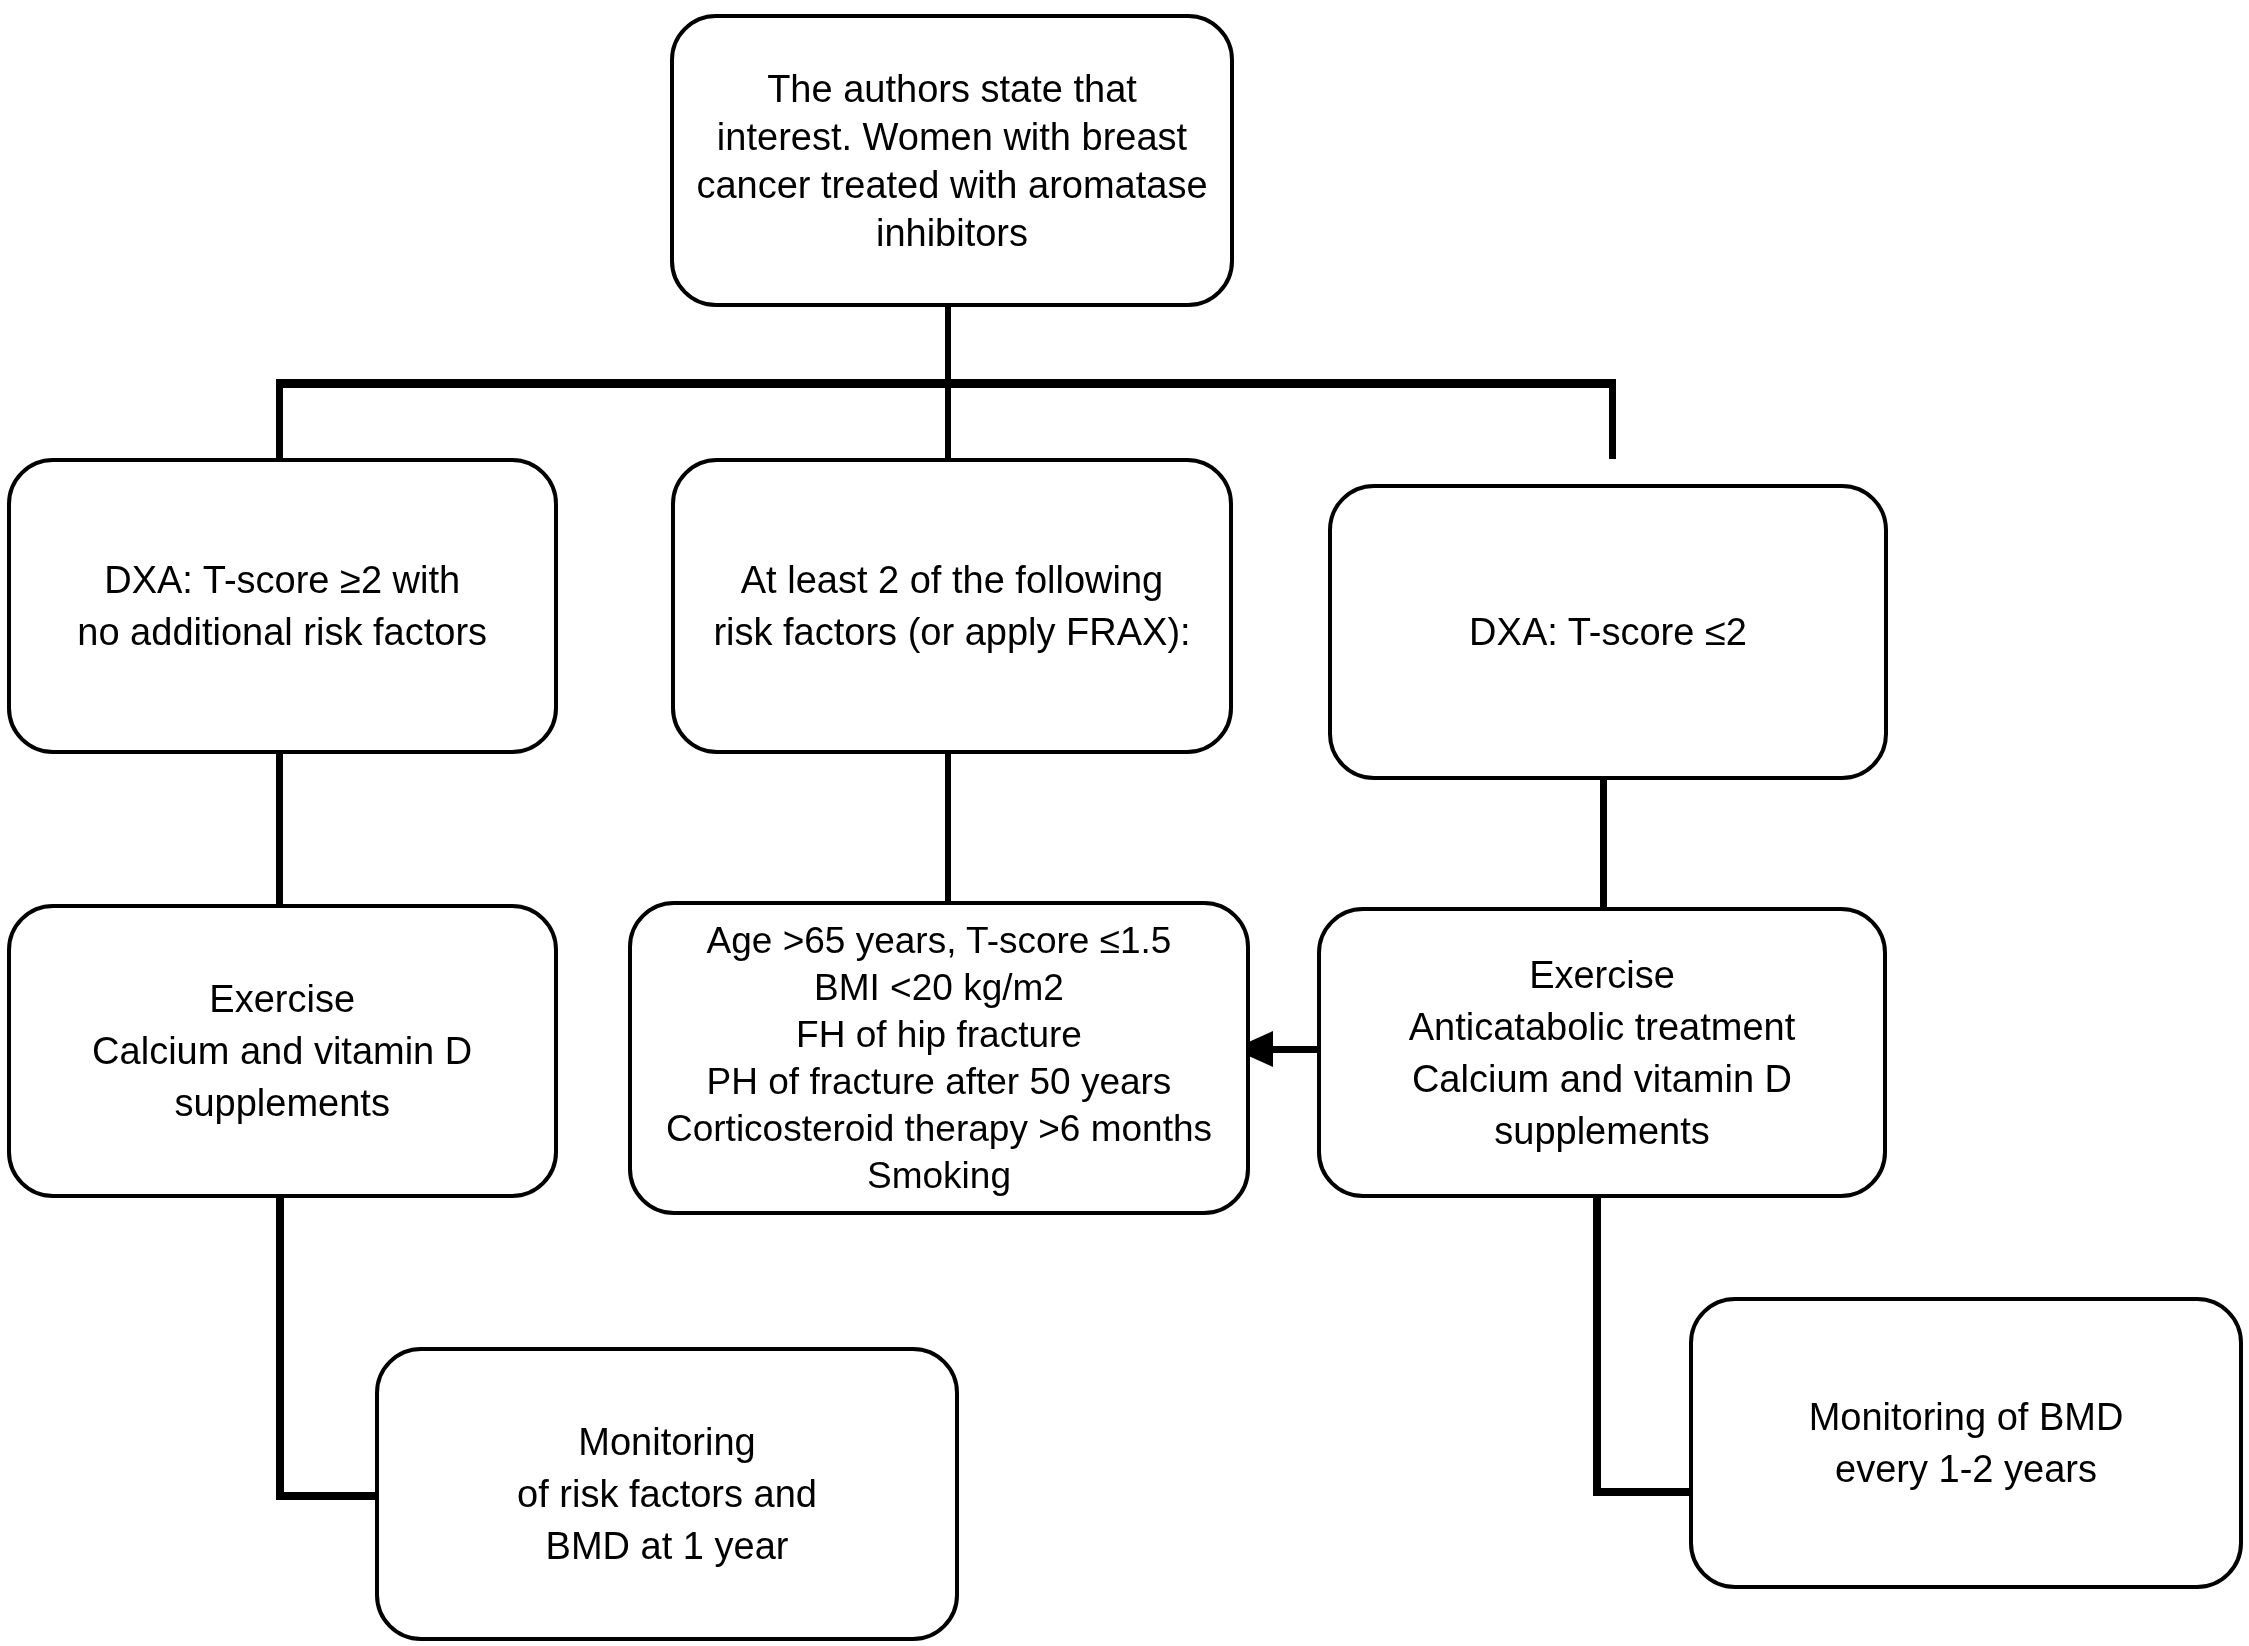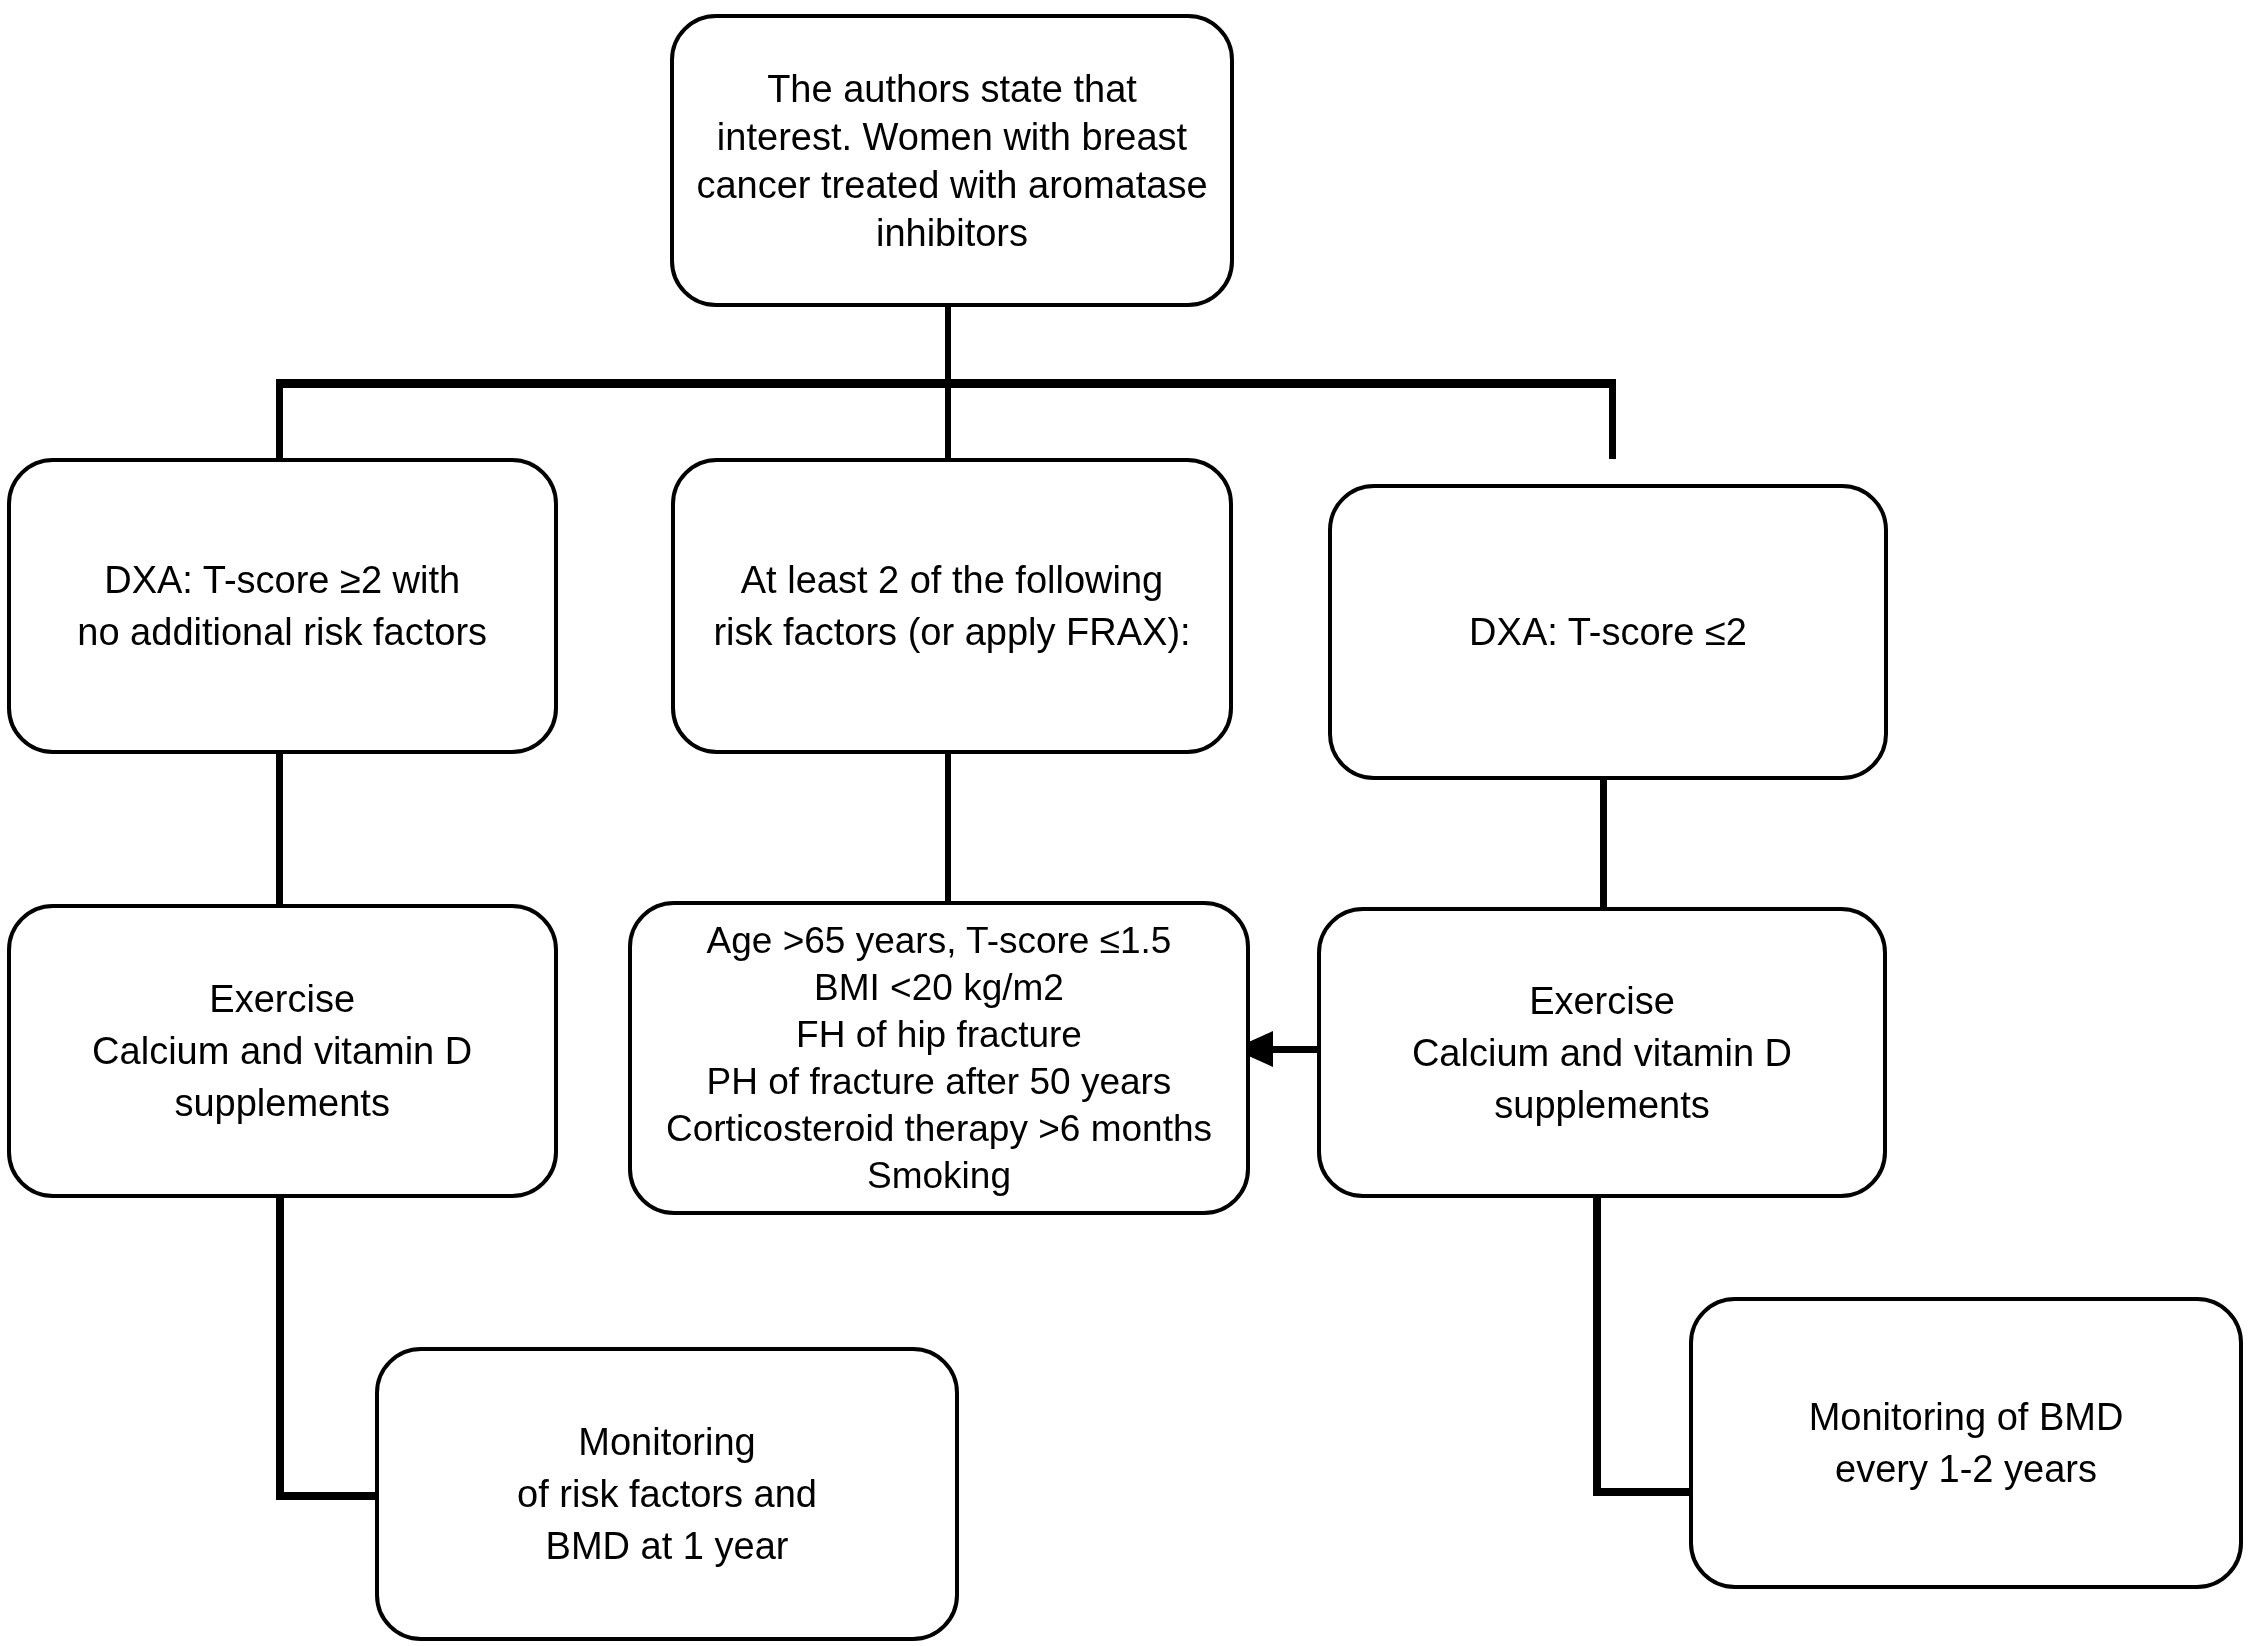--- a/index.html
+++ b/index.html
@@ -118,20 +118,21 @@
       <div>FH of hip fracture</div>
       <div>PH of fracture after 50 years</div>
       <div>Corticosteroid therapy &gt;6 months</div>
       <div>Smoking</div>
     </div>
   </div>
 
   <div class="node" style="left:1317px; top:907px; width:570px; height:291px;">
     <div class="lines">
       <div>Exercise</div>
+      <div>Anticatabolic treatment</div>
       <div>Calcium and vitamin D</div>
       <div>supplements</div>
     </div>
   </div>
 
   <div class="node" style="left:375px; top:1347px; width:584px; height:294px;text-align:center;">
     <div class="lines">
       <div>Monitoring</div>
       <div>of risk factors and</div>
       <div>BMD at 1 year</div>

